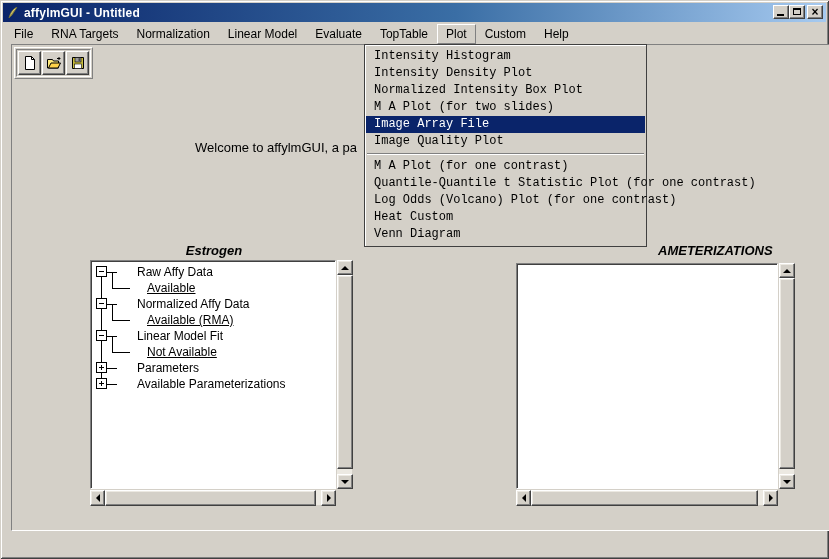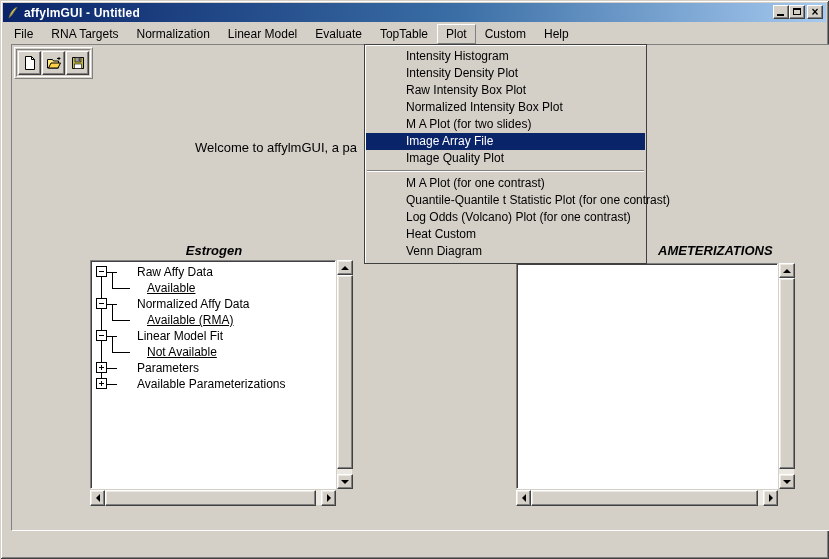--- a/index.html
+++ b/index.html
@@ -120,21 +120,21 @@
   .pmbox.plus::after { content:""; position:absolute; top:2px; bottom:2px; left:4px; width:1px; background:#000; }
 
   
   .popup-menu {
     position:absolute; left:364px; top:44px; width:283px;
     background:#d4d0c8;
     border:1px solid #404040;
     box-shadow: inset 1px 1px 0 #ffffff;
     padding:3px 1px; z-index:50; font-size:12px;
   }
-  .popup-item { height:17px; line-height:17px; padding-left:40px; color:#000; white-space:nowrap; }
+  .popup-item { height:17px; line-height:17px; padding-left:8px; color:#000; white-space:nowrap;font-family:Liberation Mono, monospace; }
   .popup-item.highlighted { background:#0a246a; color:#ffffff; }
   .popup-sep { height:2px; margin:3px 1px; border-top:1px solid #808080; border-bottom:1px solid #ffffff; }
 
   
   .statusbar { position:absolute; left:3px; top:533px; width:823px; height:22px; background:#d4d0c8; font-size:12px; }
 </style>
 </head>
 <body>
 
 <div class="window">
@@ -300,21 +300,20 @@
           </div>
       </div>
       <div class="corner"></div>
     </div>
 
   </div>
 
   <div class="popup-menu">
     <div class="popup-item">Intensity Histogram</div>
     <div class="popup-item">Intensity Density Plot</div>
-    <div class="popup-item">Raw Intensity Box Plot</div>
     <div class="popup-item">Normalized Intensity Box Plot</div>
     <div class="popup-item">M A Plot (for two slides)</div>
     <div class="popup-item highlighted">Image Array File</div>
     <div class="popup-item">Image Quality Plot</div>
     <div class="popup-sep"></div>
     <div class="popup-item">M A Plot (for one contrast)</div>
     <div class="popup-item">Quantile-Quantile t Statistic Plot (for one contrast)</div>
     <div class="popup-item">Log Odds (Volcano) Plot (for one contrast)</div>
     <div class="popup-item">Heat Custom</div>
     <div class="popup-item">Venn Diagram</div>

